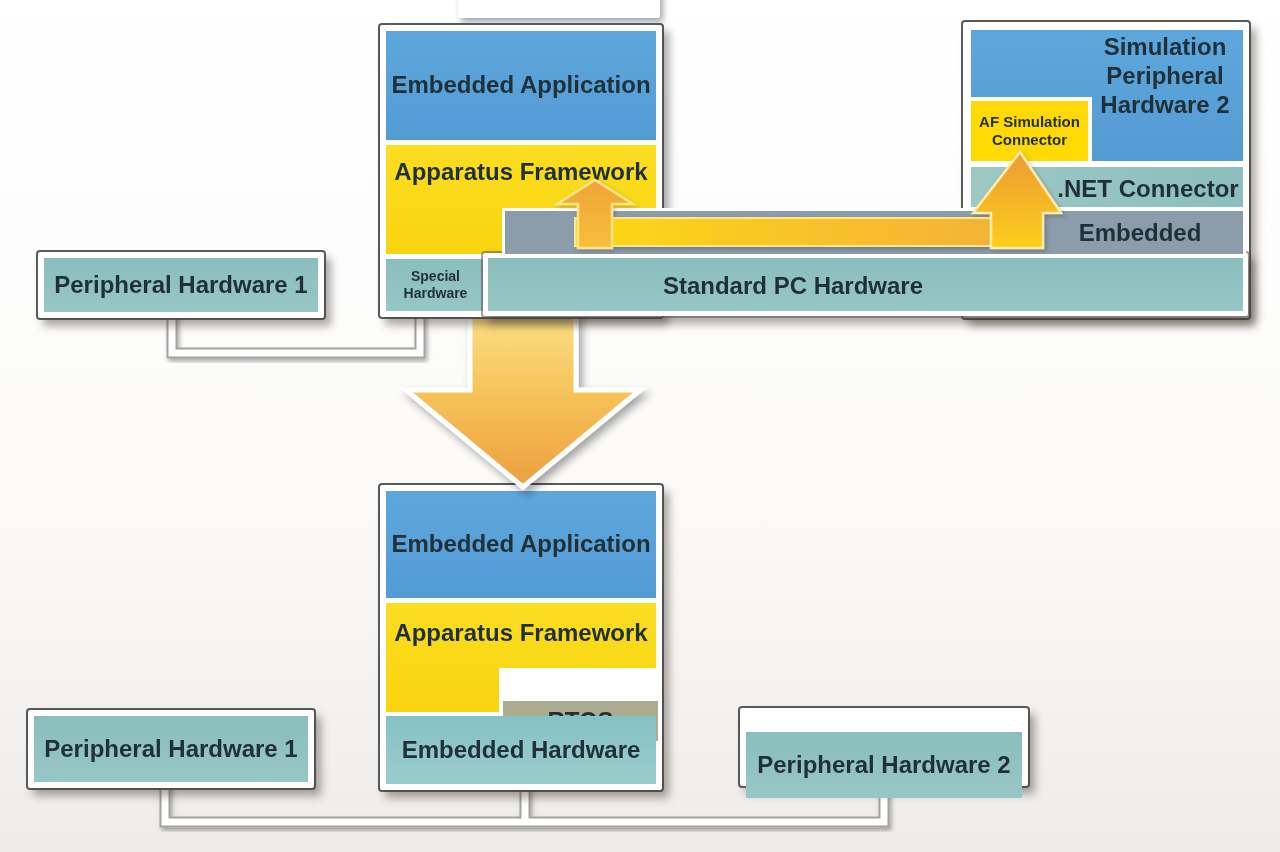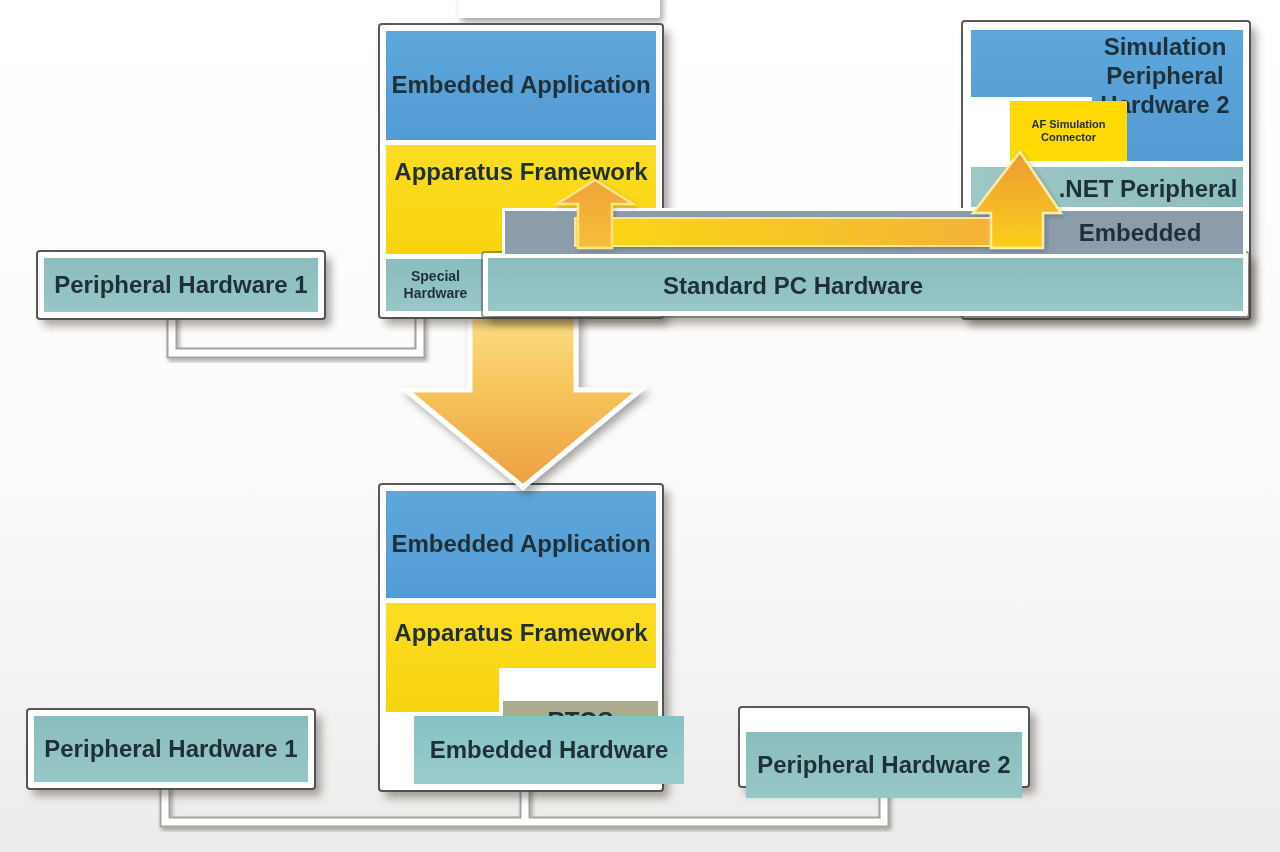--- a/index.html
+++ b/index.html
@@ -14,26 +14,26 @@
     box-shadow:0 0 0 2px rgba(72,72,72,.9), 6px 7px 9px 1px rgba(55,48,40,.42);
   }
   .frame.soft{box-shadow:0 0 0 2px rgba(90,90,90,.55), 6px 7px 9px 1px rgba(55,48,40,.40);}
   .cell{
     position:absolute;display:flex;align-items:center;justify-content:center;
     text-align:center;color:#1f3038;font-weight:600;font-size:24px;line-height:1.2;
   }
   .blue{background:linear-gradient(180deg,#5ea7dc 0%,#539bd3 100%);}
   .yellow{background:linear-gradient(180deg,#fcdd22 0%,#f8d40e 100%);}
   .teal{background:linear-gradient(180deg,#8abdbd 0%,#97c7c6 100%);}
-  .tealcyan{background:linear-gradient(180deg,#85c2c6 0%,#9bcccc 100%);margin-left:28px;}
+  .tealcyan{background:linear-gradient(180deg,#85c2c6 0%,#9bcccc 100%);}
   .netbar{background:linear-gradient(90deg,#9dc8c4 0%,#8bbebd 100%);}
   .slate{background:#8c9cab;}
   .olive{background:#abab90;}
   .lbl-sm{font-size:14px;line-height:1.18;}
-  .lbl-xs{font-size:11px;line-height:1.22;margin-left:39px;}
+  .lbl-xs{font-size:15px;line-height:1.22;}
   .top-align{align-items:flex-start;}
   svg.layer{position:absolute;left:0;top:0;pointer-events:none;}
 </style>
 </head>
 <body>
 
 <div id="canvas">
 
   <div class="abs" style="left:458px;top:-16px;width:202px;height:34px;background:#fff;
               box-shadow:3px 4px 6px rgba(0,0,0,.35);border-radius:2px;"></div>
@@ -119,21 +119,21 @@
   <div class="frame" style="left:963px;top:22px;width:286px;height:296px;">
     <div class="cell blue" style="left:8px;top:8px;width:272px;height:131px;">
       <span style="position:absolute;left:121px;top:3px;width:146px;">Simulation Peripheral Hardware 2</span>
     </div>
     <div class="abs" style="left:4px;top:75px;width:125px;height:68px;background:#fff;">
       <div class="cell lbl-xs" style="left:4px;top:4px;width:117px;height:60px;background:#ffd903;">
         <span style="width:104px;">AF Simulation Connector</span>
       </div>
     </div>
     <div class="cell netbar" style="left:8px;top:145px;width:272px;height:40px;">
-      <span style="position:absolute;left:77px;top:8px;width:200px;">.NET Peripheral</span>
+      <span style="position:absolute;left:77px;top:8px;width:200px;">.NET Connector</span>
     </div>
   </div>
 
   <div class="frame soft" style="left:483px;top:253px;width:765px;height:63px;">
     <div class="cell teal" style="left:5px;top:5px;width:755px;height:53px;">
       <span style="position:absolute;left:5px;top:14px;width:600px;">Standard PC Hardware</span>
     </div>
   </div>
 
   <div class="cell slate" style="left:505px;top:211px;width:738px;height:43px;box-shadow:0 0 0 3px #ffffff;">

